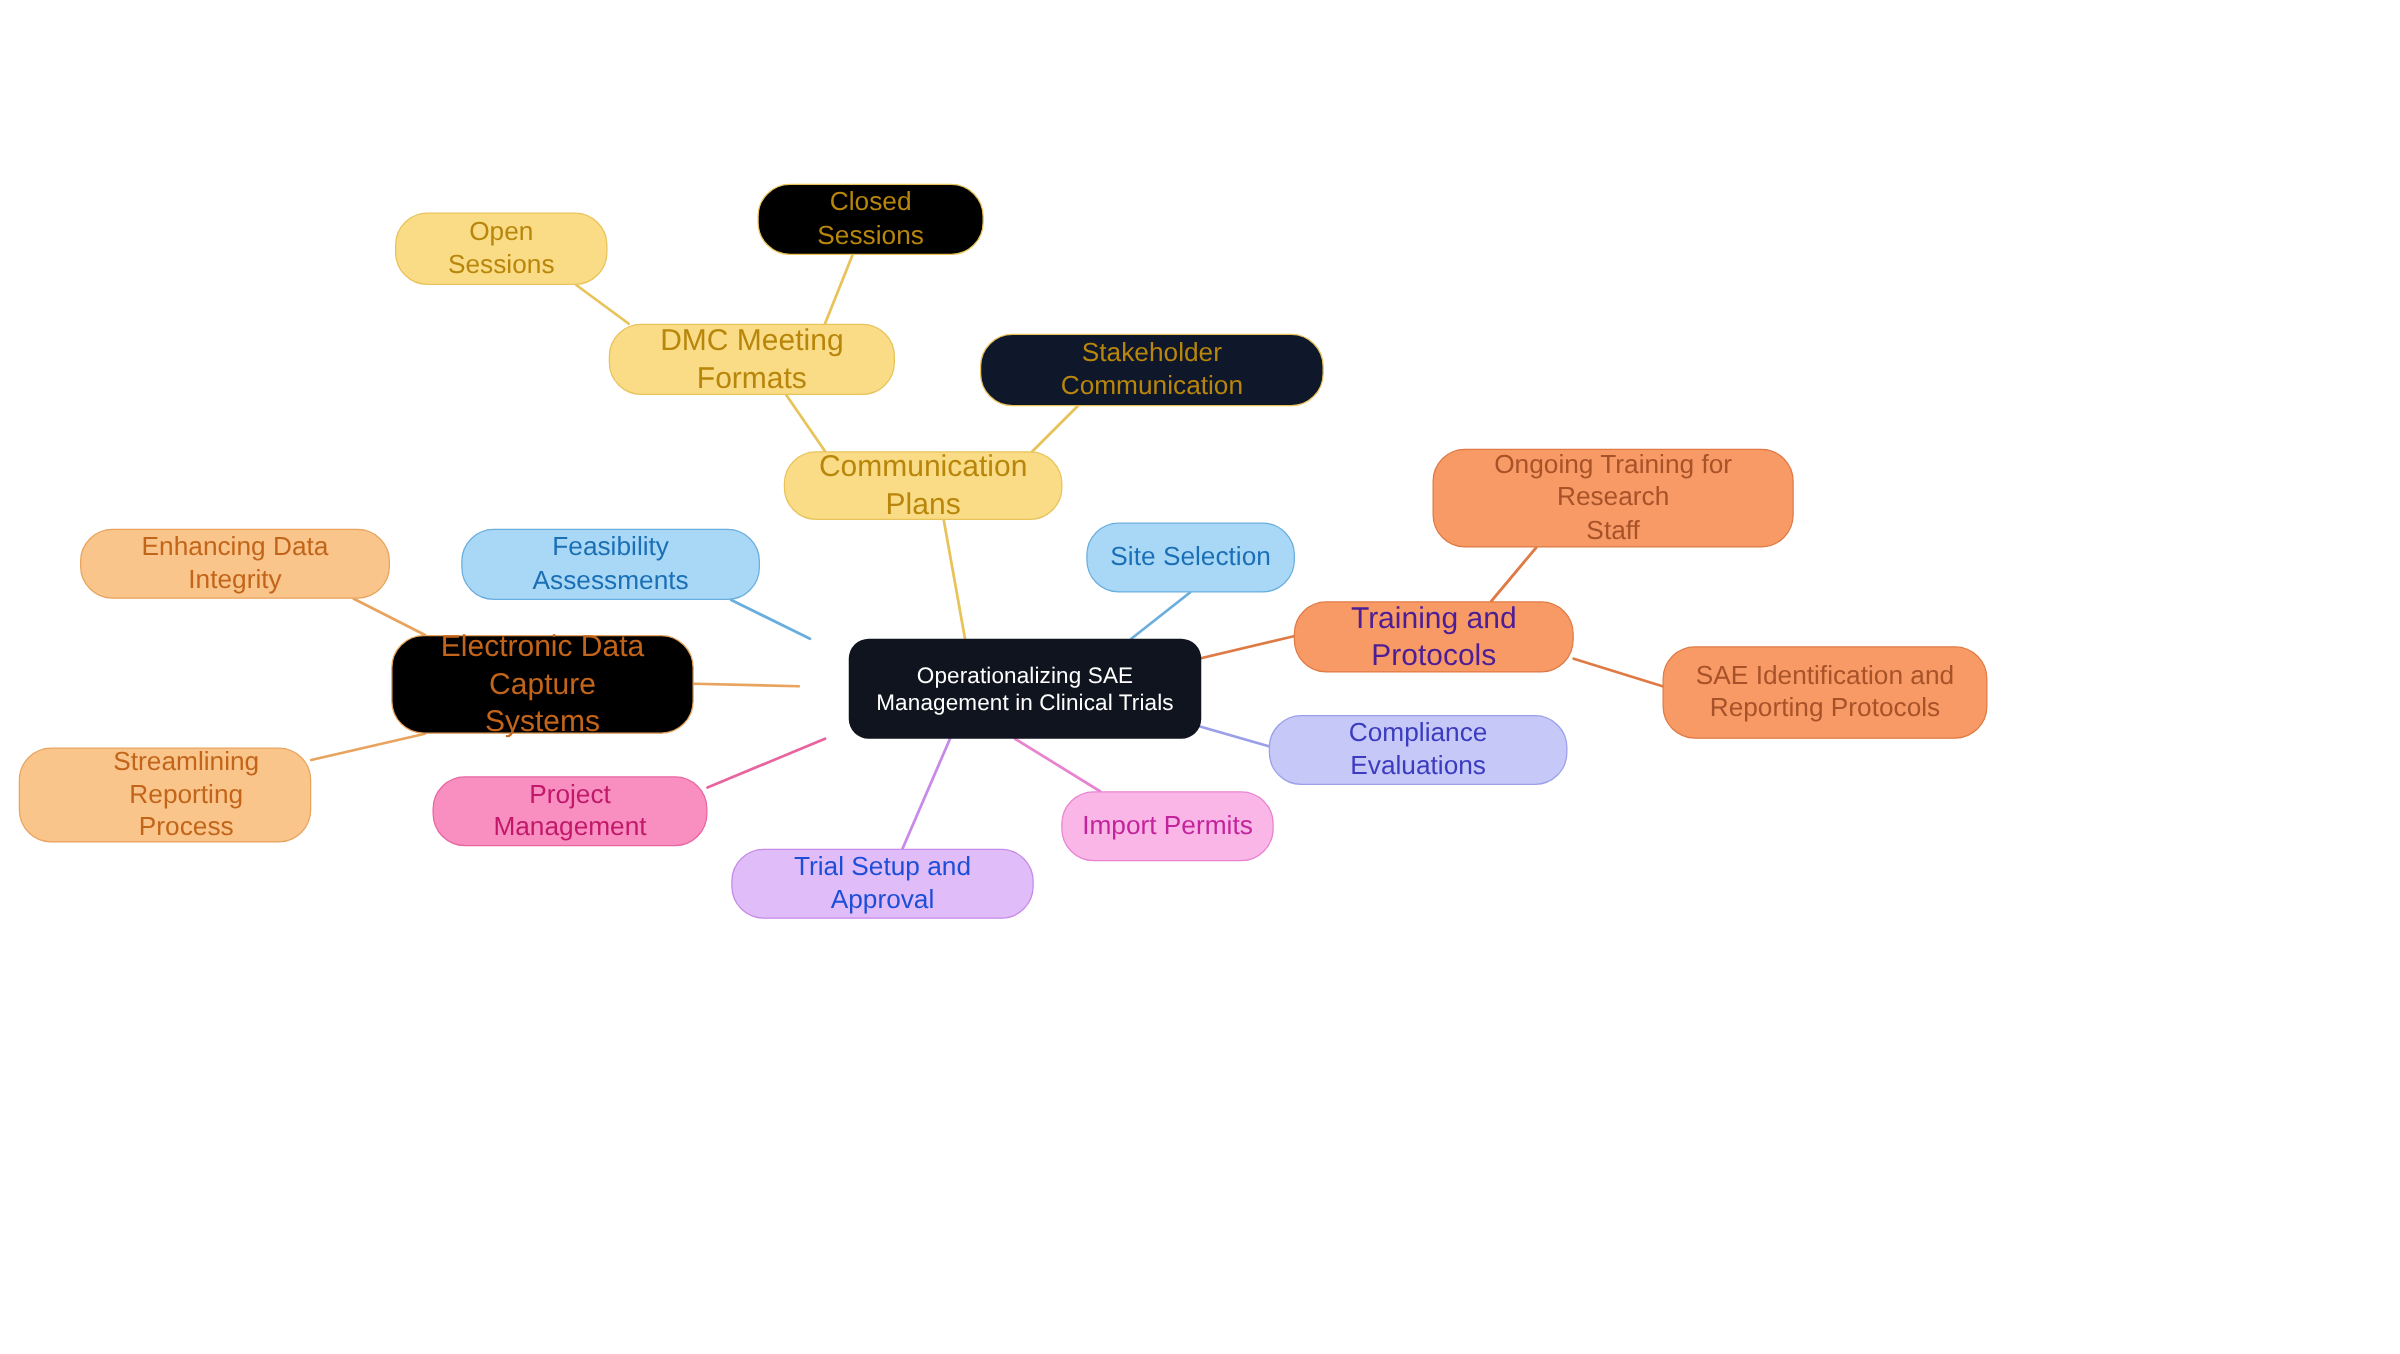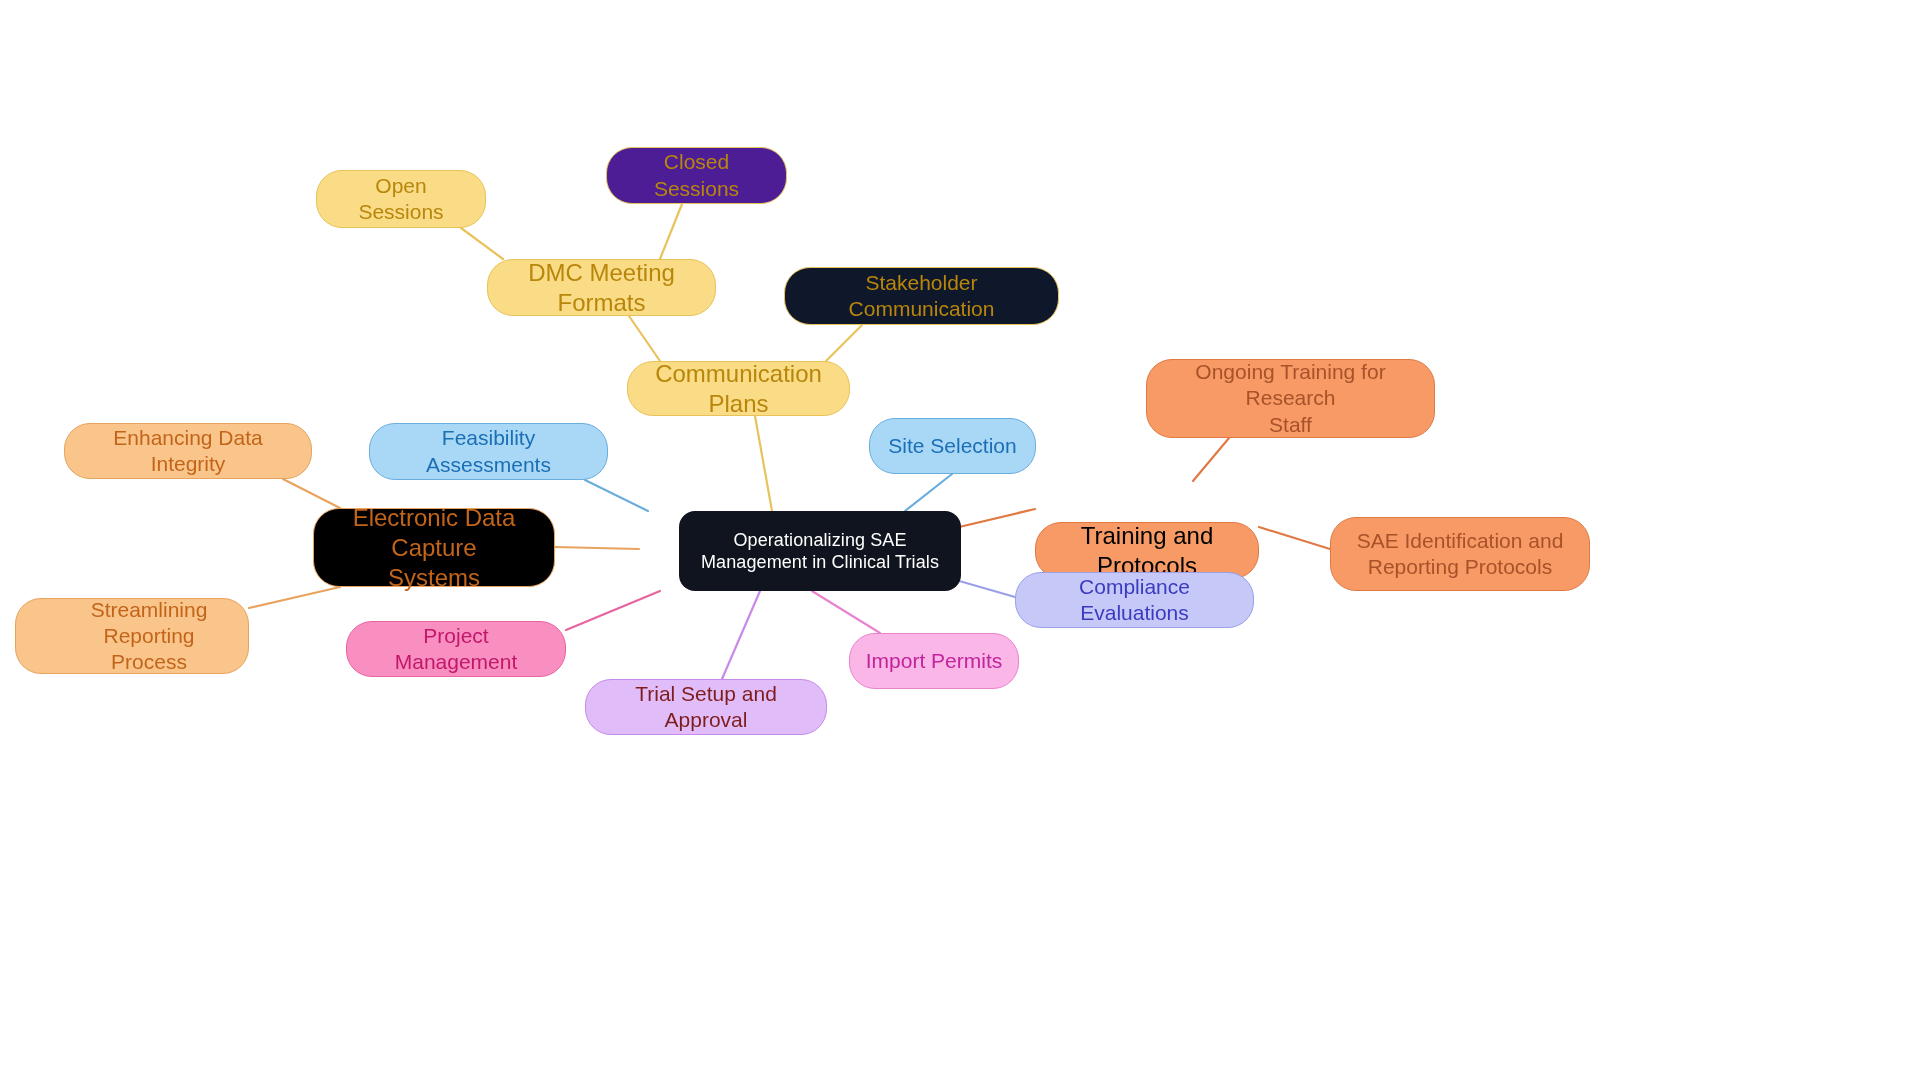--- a/index.html
+++ b/index.html
@@ -73,34 +73,34 @@
       <line x1="340" y1="587" x2="249" y2="608" stroke="#e8a45e" stroke-width="2.2" stroke-linecap="round"></line>
       <line x1="921" y1="570" x2="1015" y2="597" stroke="#9a9fe8" stroke-width="2.2" stroke-linecap="round"></line>
       <line x1="660" y1="591" x2="566" y2="630" stroke="#e8649f" stroke-width="2.2" stroke-linecap="round"></line>
       <line x1="812" y1="591" x2="880" y2="633" stroke="#e884cf" stroke-width="2.2" stroke-linecap="round"></line>
       <line x1="760" y1="591" x2="722" y2="679" stroke="#c78ae8" stroke-width="2.2" stroke-linecap="round"></line>
     </svg>
   <div id="node-layer">
       <div class="node root" style="background: rgb(16, 20, 31); color: rgb(255, 255, 255); border-color: rgb(16, 20, 31); left: 639px; top: 511px; width: 282px; height: 80px;"><span>Operationalizing SAE
 Management in Clinical Trials</span></div>
       <div class="node leaf" style="background: rgb(250, 220, 135); border-color: rgb(232, 195, 90); color: rgb(184, 134, 11); left: 316px; top: 170px; width: 170px; height: 58px;"><span>Open Sessions</span></div>
-      <div class="node leaf" style="background: #4c1d95; border-color: rgb(232, 195, 90); color: rgb(184, 134, 11); left: 606px; top: 147px; width: 181px; height: 57px;"><span>Closed Sessions</span></div>
+      <div class="node leaf" style="background: #000000; border-color: rgb(232, 195, 90); color: rgb(184, 134, 11); left: 606px; top: 147px; width: 181px; height: 57px;"><span>Closed Sessions</span></div>
       <div class="node branch" style="background: rgb(250, 220, 135); border-color: rgb(232, 195, 90); color: rgb(184, 134, 11); left: 487px; top: 259px; width: 229px; height: 57px;"><span>DMC Meeting Formats</span></div>
       <div class="node leaf" style="background: #0f172a; border-color: rgb(232, 195, 90); color: rgb(184, 134, 11); left: 784px; top: 267px; width: 275px; height: 58px;"><span>Stakeholder Communication</span></div>
       <div class="node branch" style="background: rgb(250, 220, 135); border-color: rgb(232, 195, 90); color: rgb(184, 134, 11); left: 627px; top: 361px; width: 223px; height: 55px;"><span>Communication Plans</span></div>
       <div class="node leaf" style="background: rgb(169, 216, 247); border-color: rgb(106, 174, 221); color: rgb(27, 111, 181); left: 369px; top: 423px; width: 239px; height: 57px;"><span>Feasibility Assessments</span></div>
       <div class="node leaf" style="background: rgb(169, 216, 247); border-color: rgb(106, 174, 221); color: rgb(27, 111, 181); left: 869px; top: 418px; width: 167px; height: 56px;"><span>Site Selection</span></div>
       <div class="node leaf" style="background: rgb(247, 154, 101); border-color: rgb(224, 122, 69); color: rgb(168, 82, 42); left: 1146px; top: 359px; width: 289px; height: 79px;"><span>Ongoing Training for Research
 Staff</span></div>
-      <div class="node branch" style="background: rgb(247, 154, 101); border-color: rgb(224, 122, 69); color: #000000; left: 1035px; top: 481px; width: 224px; height: 57px; margin-top: 41px;"><span>Training and Protocols</span></div>
+      <div class="node branch" style="background: rgb(247, 154, 101); border-color: rgb(224, 122, 69); color: #4c1d95; left: 1035px; top: 481px; width: 224px; height: 57px;"><span>Training and Protocols</span></div>
       <div class="node leaf" style="background: rgb(247, 154, 101); border-color: rgb(224, 122, 69); color: rgb(168, 82, 42); left: 1330px; top: 517px; width: 260px; height: 74px;"><span>SAE Identification and
 Reporting Protocols</span></div>
       <div class="node leaf" style="background: rgb(250, 197, 139); border-color: rgb(232, 164, 94); color: rgb(194, 101, 26); left: 64px; top: 423px; width: 248px; height: 56px;"><span>Enhancing Data Integrity</span></div>
       <div class="node branch" style="background: #000000; border-color: rgb(232, 164, 94); color: rgb(194, 101, 26); left: 313px; top: 508px; width: 242px; height: 79px;"><span>Electronic Data Capture
 Systems</span></div>
       <div class="node leaf" style="background: rgb(250, 197, 139); border-color: rgb(232, 164, 94); color: rgb(194, 101, 26); left: 15px; top: 598px; width: 234px; height: 76px; padding-left: 48px;"><span>Streamlining Reporting
 Process</span></div>
       <div class="node leaf" style="background: rgb(198, 201, 247); border-color: rgb(154, 159, 232); color: rgb(59, 59, 191); left: 1015px; top: 572px; width: 239px; height: 56px;"><span>Compliance Evaluations</span></div>
       <div class="node leaf" style="background: rgb(249, 143, 192); border-color: rgb(232, 100, 159); color: rgb(194, 24, 106); left: 346px; top: 621px; width: 220px; height: 56px;"><span>Project Management</span></div>
       <div class="node leaf" style="background: rgb(249, 182, 230); border-color: rgb(232, 132, 207); color: rgb(194, 36, 155); left: 849px; top: 633px; width: 170px; height: 56px;"><span>Import Permits</span></div>
-      <div class="node leaf" style="background: rgb(224, 189, 249); border-color: rgb(199, 138, 232); color: #7f1d1d; left: 585px; top: 679px; width: 242px; height: 56px;"><span>Trial Setup and Approval</span></div>
+      <div class="node leaf" style="background: rgb(224, 189, 249); border-color: rgb(199, 138, 232); color: #1d4ed8; left: 585px; top: 679px; width: 242px; height: 56px;"><span>Trial Setup and Approval</span></div>
     </div>
 </div>
 
 </body></html>

